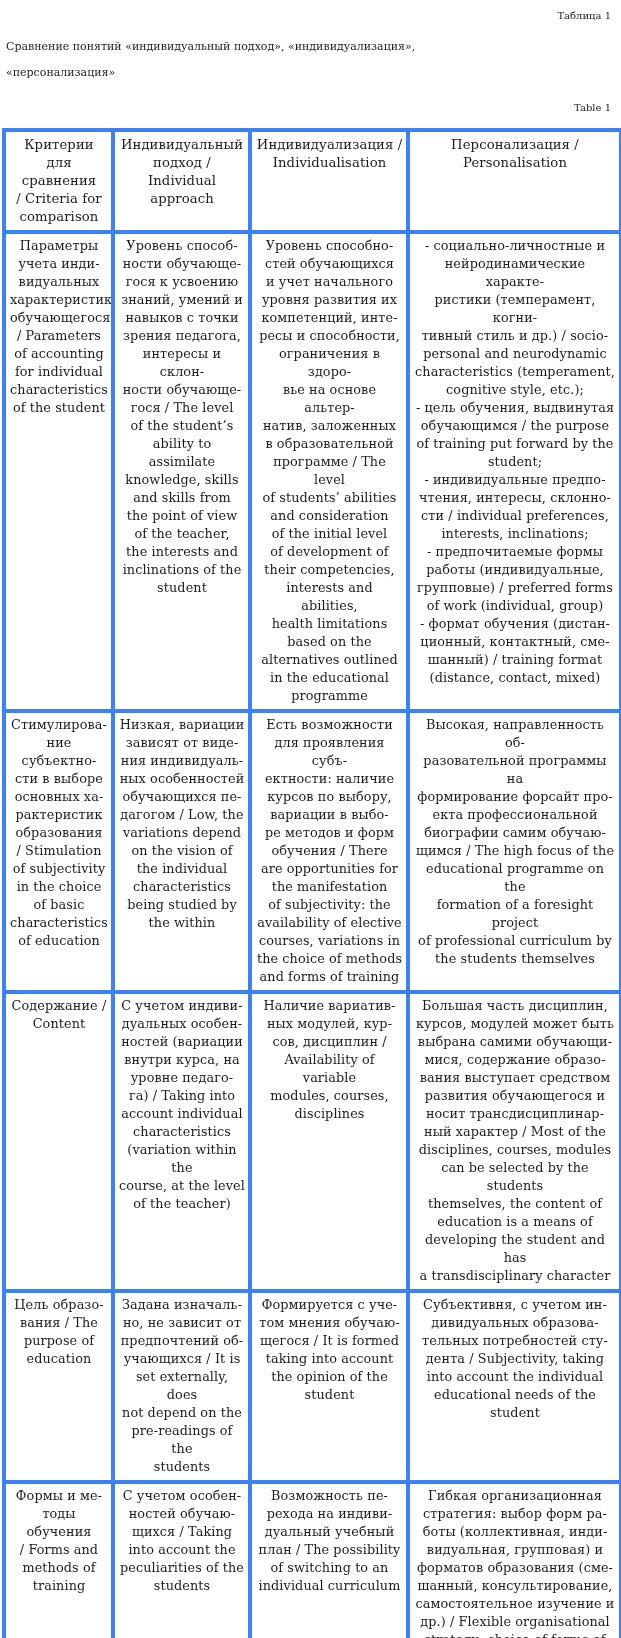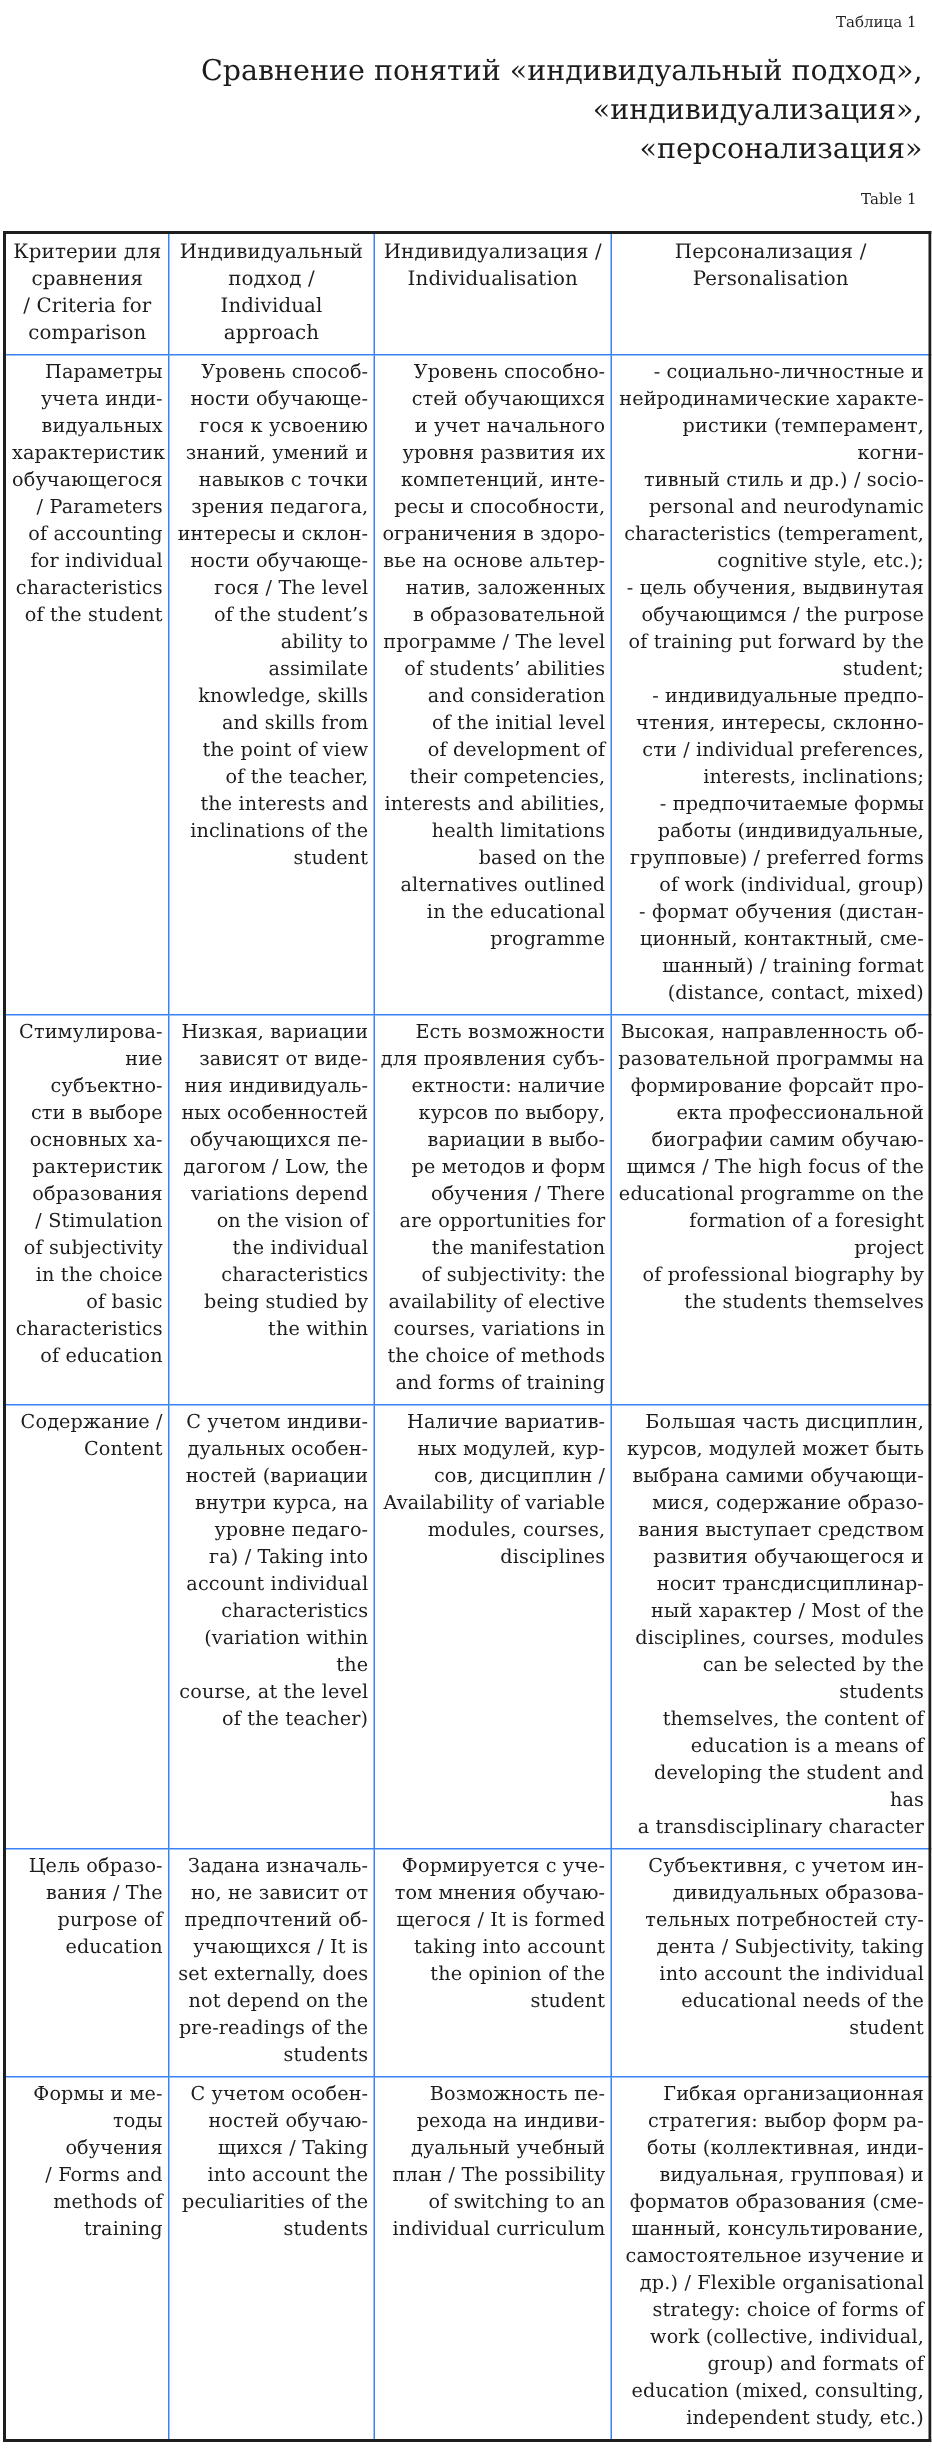--- a/index.html
+++ b/index.html
@@ -17,51 +17,51 @@
     padding: 6px 0 8px 0;
   }
   .tbl-label {
     text-align: right;
     font-size: 10px;
     line-height: 19px;
     padding-right: 10px;
   }
   .tbl-label.en { margin-top: 12px; }
   .doc-title {
-    text-align: right;
-    font-size: 19px;
+    text-align: left;
+    font-size: 11px;
     line-height: 26px;
     white-space: pre-line;
     margin: 9px 6px 0 6px;
   }
   table.cmp {
     border-collapse: collapse;
     table-layout: fixed;
     width: 617px;
     margin: 11px 0 0 2px;
     border: 2px solid #1e1e1e;
   }
   .cmp th, .cmp td {
-    border: 1px solid #3b82f6;
+    border: 4px solid #3b82f6;
     vertical-align: top;
     font-weight: normal;
     font-size: 12.8px;
     line-height: 18px;
     padding: 3px 3px 4px 4px;
     white-space: pre-line;
     overflow: hidden;
     letter-spacing: 0.1px;
   }
   .cmp th {
     text-align: center;
     font-size: 13.2px;
     padding-top: 4px;
   }
   .cmp td {
-    text-align: right;
+    text-align: center;
     margin-top: 16px;
   }
 </style>
 </head>
 <body>
 
 <div class="page">
   <div class="tbl-label ru">Таблица 1</div>
   <div class="doc-title ru">Сравнение понятий «индивидуальный подход», «индивидуализация»,
 «персонализация»</div>
@@ -205,21 +205,21 @@
 the choice of methods
 and forms of training</td>
         <td>Высокая, направленность об-
 разовательной программы на
 формирование форсайт про-
 екта профессиональной
 биографии самим обучаю-
 щимся / The high focus of the
 educational programme on the
 formation of a foresight project
-of professional biography by
+of professional curriculum by
 the students themselves</td>
       </tr>
       <tr>
         <td>Содержание /
 Content</td>
         <td>С учетом индиви-
 дуальных особен-
 ностей (вариации
 внутри курса, на
 уровне педаго-

